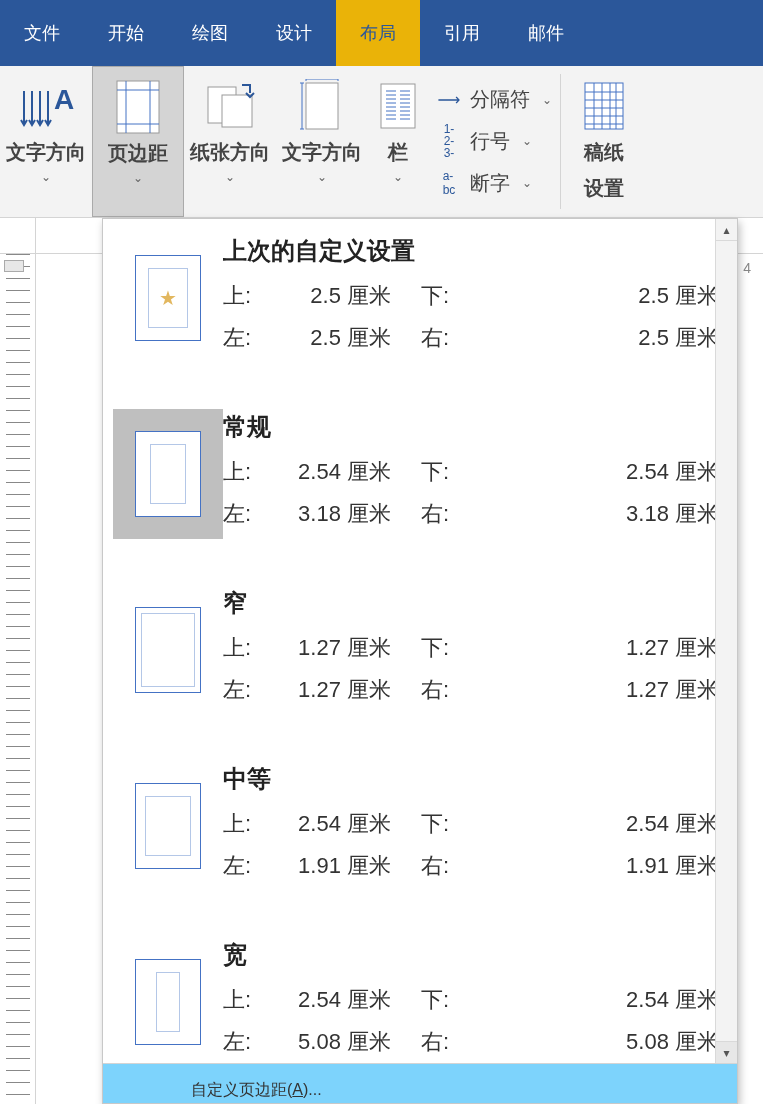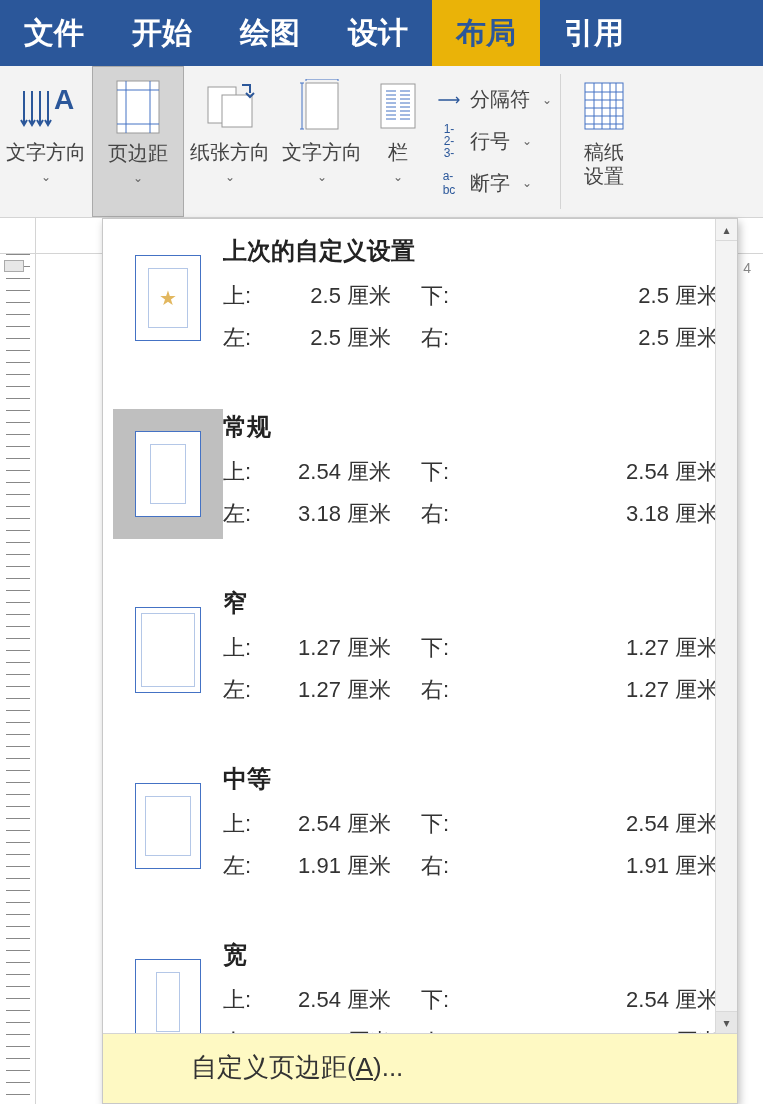--- a/index.html
+++ b/index.html
@@ -1,31 +1,31 @@
 <!DOCTYPE html>
 <html><head>
 <meta charset="utf-8">
 <style>
   * { box-sizing: border-box; margin: 0; padding: 0; }
   body { font-family: "Microsoft YaHei", "Segoe UI", sans-serif; background: #fff; width: 763px; height: 1104px; overflow: hidden; position: relative; }
 
   
   .menubar { background: #2B579A; height: 66px; display: flex; align-items: stretch; }
-  .menu-item { color: #fff; font-size: 30px; padding: 12px 24px; display: flex; align-items: center; cursor: pointer; position: relative; font-weight: bold; }
+  .menu-item { color: #fff; font-size: 18px; padding: 12px 24px; display: flex; align-items: center; cursor: pointer; position: relative; }
   .menu-item.active { background: #eab308; color: #2B579A; }
 
   
   .ribbon { background: #F3F3F3; height: 152px; display: flex; border-bottom: 1px solid #D4D4D4; }
   .ribbon-group { display: flex; align-items: stretch; }
   .ribbon-sep { width: 1px; background: #D4D4D4; margin: 8px 0; }
 
   .big-btn { display: flex; flex-direction: column; align-items: center; justify-content: flex-start; width: 92px; padding-top: 10px; font-size: 20px; color: #444; cursor: pointer; }
   .big-btn.active { background: #D4D4D4; border: 1px solid #AAA; }
   .big-btn .icon-slot { height: 60px; display: flex; align-items: center; justify-content: center; }
-  .big-btn .lbl { text-align: right; line-height: 1.2; margin-top: 4px; }
+  .big-btn .lbl { text-align: right; line-height: 1.2; margin-top: 4px; font-weight: bold; }
   .big-btn .caret { font-size: 12px; color: #666; margin-top: 6px; }
 
   .small-list { display: flex; flex-direction: column; justify-content: center; padding: 6px 8px; gap: 10px; }
   .small-item { display: flex; align-items: center; font-size: 20px; color: #444; cursor: pointer; gap: 8px; }
   .small-item .mini-icon { width: 26px; display: flex; justify-content: center; font-size: 16px; color: #2B579A; }
   .small-item .caret2 { font-size: 12px; color: #666; margin-left: 4px; }
   .ruler-corner { position: absolute; top: 218px; left: 0; width: 36px; height: 36px; background: #fff; border-right: 1px solid #D4D4D4; border-bottom: 1px solid #D4D4D4; }
   .ruler-h { position: absolute; top: 218px; left: 36px; right: 0; height: 36px; background: #fff; border-bottom: 1px solid #D4D4D4; }
   .ruler-v { position: absolute; top: 254px; left: 0; width: 36px; bottom: 0; background: #fff; border-right: 1px solid #D4D4D4; }
   .ruler-v::before { content: ""; position: absolute; left: 6px; top: 0; bottom: 0; width: 24px;
@@ -47,21 +47,21 @@
   .thumb-star { position: absolute; left: 50%; top: 50%; transform: translate(-50%,-50%); color: #E2B75F; font-size: 20px; }
 
   .preset .info { flex: 1; padding-top: 2px; }
   .preset .title { font-size: 24px; font-weight: bold; color: #222; margin-bottom: 14px; }
   .preset .row { display: flex; font-size: 22px; color: #333; margin-bottom: 12px; }
   .preset .row .klabel { width: 48px; }
   .preset .row .kval { width: 150px; text-align: right; padding-right: 30px; }
   .preset .row .klabel2 { width: 48px; }
   .preset .row .kval2 { flex: 1; text-align: right; padding-right: 8px; }
 
-  .dd-footer { border-top: 1px solid #D4D4D4; background: #fef9c3; font-size: 26px; color: #333; padding: 16px 0 18px 88px; cursor: pointer; }
+  .dd-footer { border-top: 1px solid #D4D4D4; background: #7dd3fc; font-size: 16px; color: #333; padding: 16px 0 2px 88px; cursor: pointer; }
   .dd-footer u { text-decoration: underline; }
 
   
   .dd-scrollbar { position: absolute; right: 0; top: 0; bottom: 0; width: 22px; background: #F3F3F3; border-left: 1px solid #D9D9D9; display: flex; flex-direction: column; justify-content: space-between; }
   .dd-sb-btn { height: 22px; display: flex; align-items: center; justify-content: center; font-size: 12px; color: #555; cursor: pointer; }
   .dd-sb-btn.up { border-bottom: 1px solid #D9D9D9; }
   .dd-sb-btn.down { border-top: 1px solid #D9D9D9; background: #E7E7E7; }
 
   
   svg { display: block; }
@@ -69,20 +69,21 @@
 </head>
 <body>
 
 <div class="menubar">
   <div class="menu-item">文件</div>
   <div class="menu-item">开始</div>
   <div class="menu-item">绘图</div>
   <div class="menu-item">设计</div>
   <div class="menu-item active">布局</div>
   <div class="menu-item">引用</div>
+  <div class="menu-item">邮件</div>
 </div>
 
 <div class="ribbon">
   <div class="ribbon-group">
 
     <div class="big-btn">
       <div class="icon-slot">
         <svg width="56" height="46">
             <text x="36" y="26" font-size="28" fill="#2B579A" font-weight="bold">A</text>
         <g stroke="#2B579A" stroke-width="2">
@@ -205,21 +206,21 @@
               <line x1="1" y1="34" x2="39" y2="34"></line>
               <line x1="1" y1="42" x2="39" y2="42"></line>
         <line x1="10" y1="1" x2="10" y2="47"></line>
               <line x1="18" y1="1" x2="18" y2="47"></line>
               <line x1="26" y1="1" x2="26" y2="47"></line>
               <line x1="32" y1="1" x2="32" y2="47"></line>
             </g>
           </svg>
       </div>
       <div class="lbl">稿纸</div>
-      <div class="lbl" style="margin-top:0">设置</div>
+      <div class="lbl" style="margin-top:12px">设置</div>
     </div>
   </div>
 </div>
 
 <div class="ruler-corner"></div>
 <div class="ruler-h"></div>
 <div class="ruler-v"></div>
 <div class="ruler-h-tab"></div>
 <div class="ruler-h-num">4</div>
 

